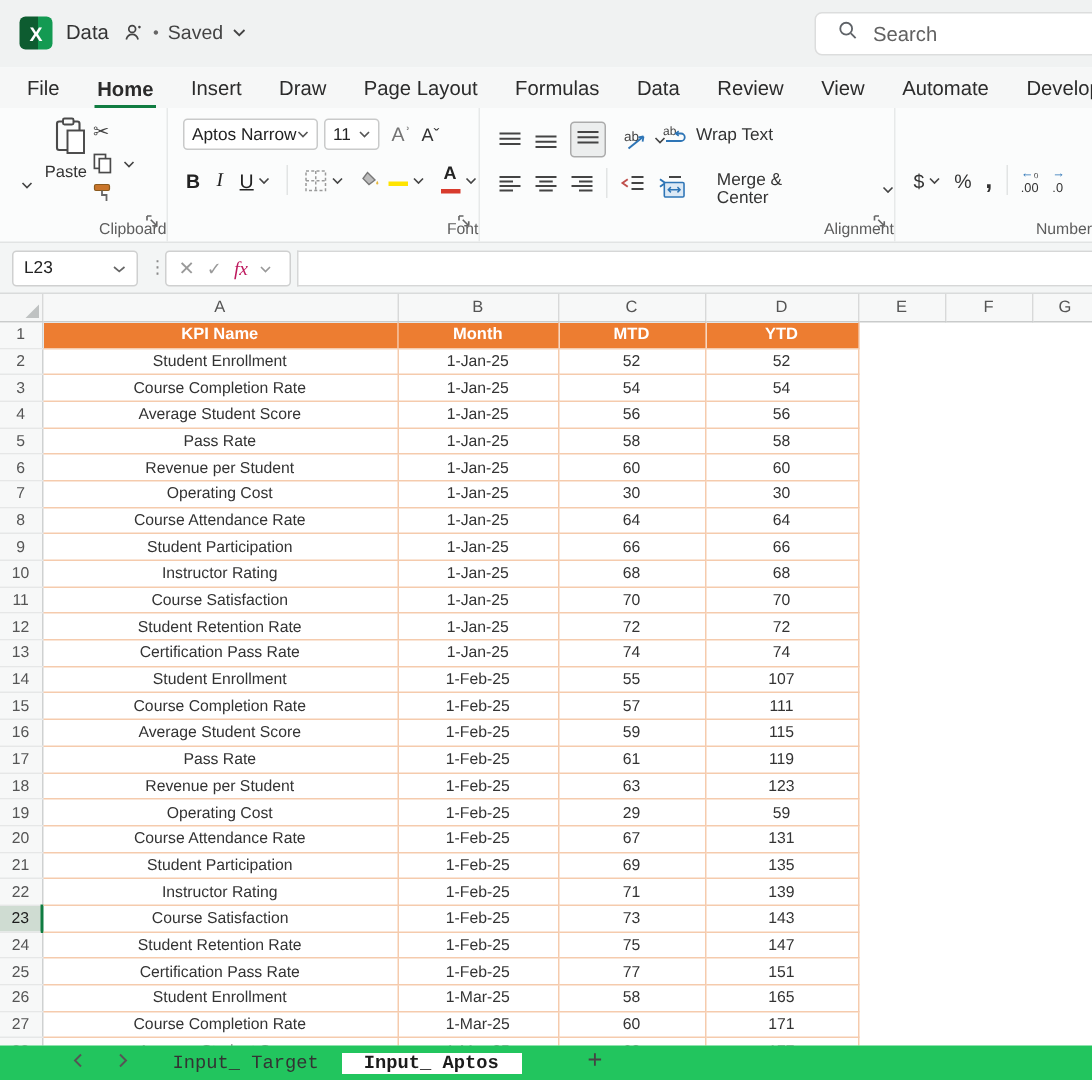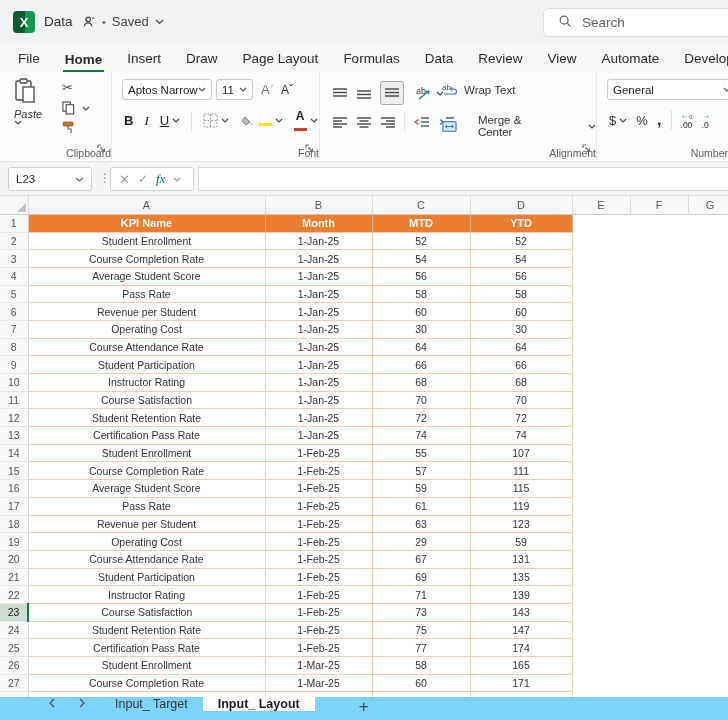--- a/index.html
+++ b/index.html
@@ -53,21 +53,21 @@
     border-bottom:1px solid #d9dbdb; }
   .namebox { position:absolute; left:8px; top:5px; width:84px; height:24px; background:#fff;
     border:1px solid #cfd0d0; border-radius:3px; display:flex; align-items:center;
     justify-content:space-between; padding:0 7px; font-size:11.5px; color:#222; }
   .fdots { position:absolute; left:99px; top:9px; color:#8a8a8a; font-size:12px; letter-spacing:0; }
   .fxcluster { position:absolute; left:110px; top:5px; width:84px; height:24px; background:#fff;
     border:1px solid #cfd0d0; border-radius:3px; display:flex; align-items:center; gap:8px;
     padding:0 8px; }
   .fxx { color:#9a9a9a; font-size:13px; }
   .fxck { color:#9a9a9a; font-size:12px; }
-  .fx { font-style:italic; font-family:"Liberation Serif","DejaVu Serif",serif; font-size:13px; color:#0369a1; }
+  .fx { font-style:italic; font-family:"Liberation Serif","DejaVu Serif",serif; font-size:13px; color:#be185d; }
   .finput { position:absolute; left:198px; top:5px; right:0; height:24px; background:#fff;
     border:1px solid #d6d7d7; border-right:none; font-size:11.5px; padding:0 6px; outline:none; }
 
   
   .grid { position:absolute; top:196px; left:0; width:728px; height:501px; overflow:hidden; background:#fff; }
   table { border-collapse:collapse; table-layout:fixed; width:732px; }
   th,td { overflow:hidden; white-space:nowrap; }
   th { height:18px; background:#f7f8f8; font-weight:normal; font-size:11px; color:#555;
     border-right:1px solid #d8d9d9; border-bottom:1px solid #c9cbcb; text-align:center; }
   th.corner { position:relative; background:#f5f6f6; }
@@ -77,22 +77,22 @@
     border-right:1px solid #cfd1d1; border-bottom:1px solid #e6e7e7; }
   td.rowhdr.sel { background:#cfdcd2; color:#1b1b1b; border-right:2px solid var(--green); }
   tr.hdr td.hcell { height:18px; background:var(--header-fill); color:var(--header-text);
     font-weight:700; font-size:11px; text-align:center; border-right:1px solid #f2b186;
     border-bottom:1px solid var(--tbl-border); }
   td.cell { height:17.7px; font-size:10.5px; color:#333; text-align:center;
     border-right:1px solid var(--tbl-border); border-bottom:1px solid var(--tbl-border); background:#fff; }
   td.plain { background:#fff; border:none; }
 
   
-  .tabbar { position:absolute; top:697px; left:0; right:0; height:23px; background:#7dd3fc;
-    display:flex; align-items:flex-start; font-size:12.5px; color:#333; }
+  .tabbar { position:absolute; top:697px; left:0; right:0; height:23px; background:#22c55e;
+    display:flex; align-items:center; font-size:12.5px; color:#333;font-family:Liberation Mono, monospace; }
   .sheetnav { display:flex; align-items:center; gap:22px; margin-left:48px; }
   .sheettabs { display:flex; margin-left:14px; align-items:stretch; }
   .stab { padding:0 15px; display:flex; align-items:center; cursor:default; }
   .stab.active { background:#fff; font-weight:700; color:#1b1b1b; }
   .addsheet { margin-left:34px; display:flex; align-items:center; font-size:17px; color:#444; padding:0 10px; }
 </style>
 </head>
 <body>
 
 <div id="app">
@@ -137,21 +137,21 @@
       <div class="rtab">Data</div>
       <div class="rtab">Review</div>
       <div class="rtab">View</div>
       <div class="rtab">Automate</div>
       <div class="rtab">Developer</div>
     </div>
 
   <div class="ribbon">
 
     <div class="rgroup" style="left:0;width:112px;">
-      <div class="abs" style="left:14px;top:6px;width:44px;text-align:left;font-style:italic;">
+      <div class="abs" style="left:14px;top:6px;width:44px;text-align:right;">
         <span>
           <svg width="22" height="26" viewBox="0 0 22 26">
               <rect x="2" y="3" width="15" height="19" rx="1.5" fill="none" stroke="#4a4a4a" stroke-width="1.4"></rect>
               <rect x="6" y="1" width="7" height="4" rx="1" fill="#fbfcfc" stroke="#4a4a4a" stroke-width="1.3"></rect>
               <rect x="9" y="9" width="11" height="15" fill="#fff" stroke="#4a4a4a" stroke-width="1.3"></rect>
             </svg>
         </span>
         <div style="font-size:11px;color:#333;">Paste</div>
         <span class="chev"><svg width="8" height="5" viewBox="0 0 8 5">
               <path d="M1 1l3 3 3-3" fill="none" stroke="#444" stroke-width="1.1"></path>
@@ -368,30 +368,20 @@
       <div class="rgroup-label">Alignment</div>
       <span class="launcher">
         <svg width="9" height="9" viewBox="0 0 9 9">
             <path d="M1 1h3M1 1v3" fill="none" stroke="#666" stroke-width="1.1"></path>
             <path d="M3.5 3.5l4 4M7.5 7.5v-3M7.5 7.5h-3" fill="none" stroke="#666" stroke-width="1.1"></path>
           </svg>
       </span>
     </div>
 
     <div class="rgroup" style="left:597px;width:131px;border-right:none;">
-      <div class="abs" style="left:10px;top:7px;right:0;">
-        <div class="combo" style="width:130px;">
-          <span>General</span>
-          <span class="chev">
-              <svg width="8" height="5" viewBox="0 0 8 5">
-                <path d="M1 1l3 3 3-3" fill="none" stroke="#555" stroke-width="1.1"></path>
-              </svg>
-            </span>
-        </div>
-      </div>
       <div class="abs iconline" style="left:12px;top:38px;gap:9px;">
         <span class="btn">
           <span style="font-size:13px;color:#333;">$</span>
           <span class="chev">
               <svg width="8" height="5" viewBox="0 0 8 5">
                 <path d="M1 1l3 3 3-3" fill="none" stroke="#444" stroke-width="1.1"></path>
               </svg>
             </span>
         </span>
         <span style="font-size:13px;color:#333;">%</span>
@@ -692,21 +682,21 @@
             <td class="cell">147</td>
             <td class="plain"></td>
             <td class="plain"></td>
             <td class="plain"></td>
           </tr>
           <tr>
             <td class="rowhdr">25</td>
             <td class="cell">Certification Pass Rate</td>
             <td class="cell">1-Feb-25</td>
             <td class="cell">77</td>
-            <td class="cell">174</td>
+            <td class="cell">151</td>
             <td class="plain"></td>
             <td class="plain"></td>
             <td class="plain"></td>
           </tr>
           <tr>
             <td class="rowhdr">26</td>
             <td class="cell">Student Enrollment</td>
             <td class="cell">1-Mar-25</td>
             <td class="cell">58</td>
             <td class="cell">165</td>
@@ -742,18 +732,18 @@
     <div class="sheetnav">
       <span><svg width="8" height="10" viewBox="0 0 8 10">
             <path d="M6 1L2 5l4 4" fill="none" stroke="#555" stroke-width="1.3"></path>
           </svg></span>
       <span><svg width="8" height="10" viewBox="0 0 8 10">
             <path d="M2 1l4 4-4 4" fill="none" stroke="#555" stroke-width="1.3"></path>
           </svg></span>
     </div>
     <div class="sheettabs">
         <div class="stab">Input_ Target</div>
-        <div class="stab active">Input_ Layout</div>
+        <div class="stab active">Input_ Aptos</div>
       </div>
     <div class="addsheet">+</div>
   </div>
 
 </div>
 
 </body></html>

